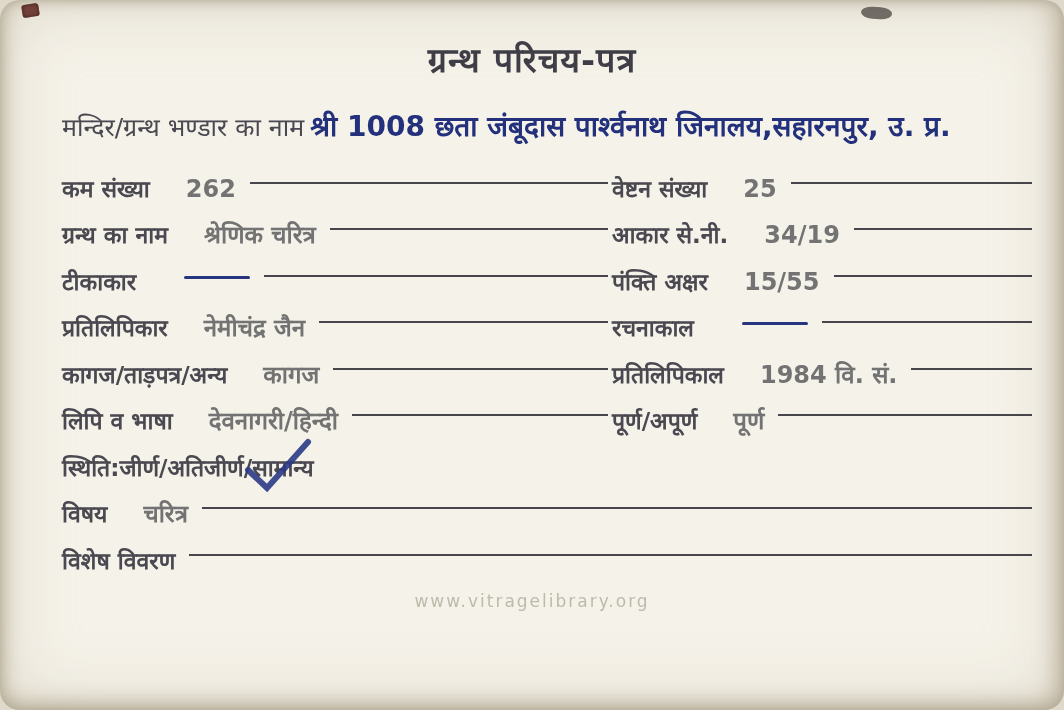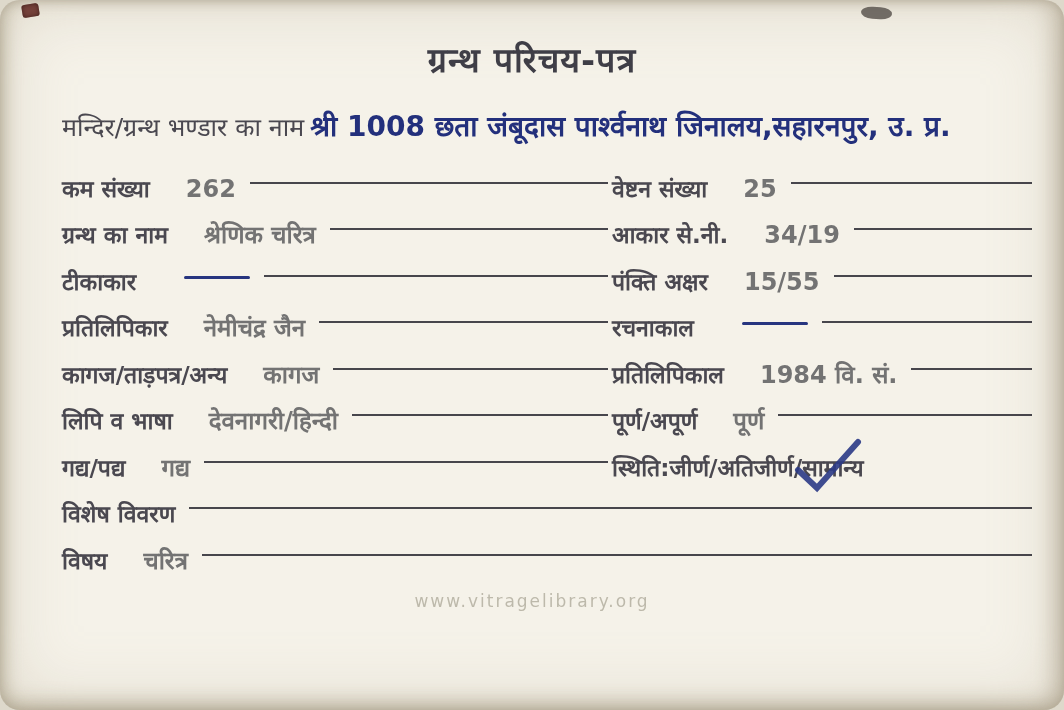--- a/index.html
+++ b/index.html
@@ -149,45 +149,40 @@
         <span class="rule"></span>
       </div>
       <div class="cell cell-right">
         <span class="lbl">पूर्ण/अपूर्ण</span>
         <span class="val">पूर्ण</span>
         <span class="rule"></span>
       </div>
     </div>
 
     <div class="row">
-      <div class="cell cell-left">
-        <span class="lbl">गद्य/पद्य</span>
-        <span class="val">गद्य</span>
-        <span class="rule"></span>
-      </div>
       <div class="cell cell-right">
         <span class="lbl">स्थिति:जीर्ण/अतिजीर्ण/</span>
           <span class="lbl checked-wrap"><span>सामान्य</span><svg class="check" viewBox="0 0 76 60">
               <polyline points="8,32 27,50 68,4" fill="none" stroke="#2b3a86" stroke-width="6" stroke-linecap="round" opacity="0.9"></polyline>
             </svg></span>
         <span class="rule hidden"></span>
       </div>
     </div>
 
     <div class="row">
       <div class="cell cell-full">
-        <span class="lbl">विशेष विवरण</span>
+        <span class="lbl">विषय</span>
+        <span class="val">चरित्र</span>
         <span class="rule"></span>
       </div>
     </div>
 
     <div class="row">
       <div class="cell cell-full">
-        <span class="lbl">विषय</span>
-        <span class="val">चरित्र</span>
+        <span class="lbl">विशेष विवरण</span>
         <span class="rule"></span>
       </div>
     </div>
 
   </div>
 
   <div class="watermark">www.vitragelibrary.org</div>
 </div>
 
 </body></html>

